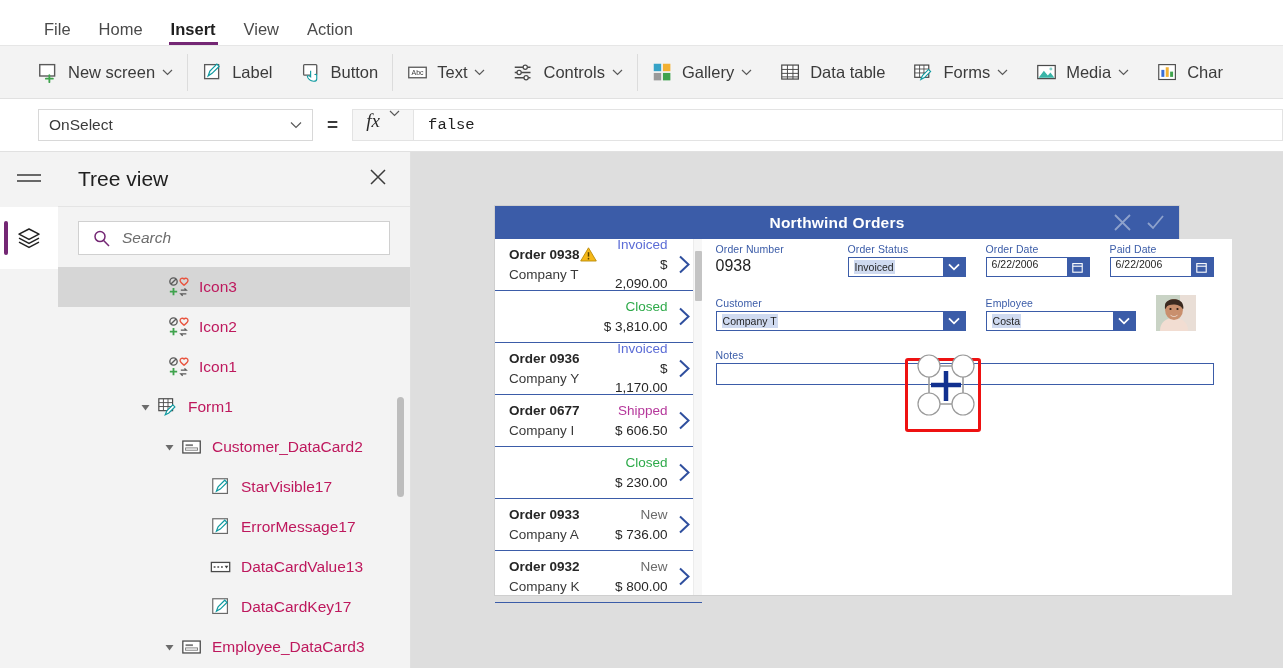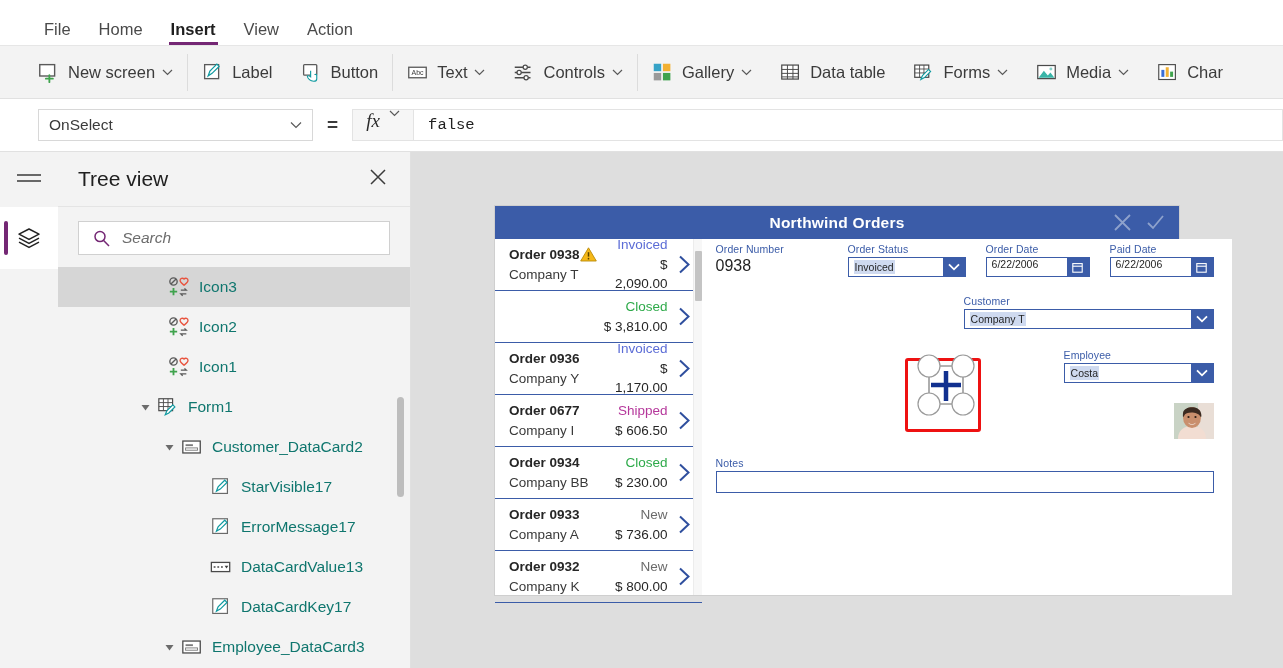--- a/index.html
+++ b/index.html
@@ -148,21 +148,21 @@
   #tree-searchwrap { padding: 14px 20px 12px 20px; font-style: italic; }
   #tree-search {
     height: 34px; background:#ffffff; border:1px solid #d0d0d0;
     display:flex; align-items:center; padding-left: 14px; gap: 12px;
     cursor: text;
   }
   #tree-search .ph { font-size: 15.5px; color:#6d6d6d; }
   #tree-list { flex:1; overflow:hidden; position:relative; }
   .tnode {
     height: 40px; display:flex; align-items:center;
-    font-size: 15.5px; color:#0f766e; cursor:pointer;
+    font-size: 15.5px; color:#be185d; cursor:pointer;
     padding-right: 10px;
   }
   .tnode.sel { background:#d6d6d6; }
   .tnode .twist { width:14px; flex:none; display:flex; align-items:center; justify-content:center;}
   .tnode .tico { width:22px; height:22px; flex:none; margin-right:9px; display:block;}
   .tnode .tlbl { white-space:nowrap; }
   #tree-scrollbar {
     position:absolute; right:6px; top:130px;
     width:7px; height:100px; background:#bdbdbd; border-radius:4px;
   }
@@ -625,24 +625,20 @@
               <div class="gamt">$ 606.50</div>
             </div>
             <div class="gchev">
               <svg width="13" height="19" viewBox="0 0 13 19">
                   <path d="M2 1.5l8.5 8-8.5 8" stroke="#2f4f9e" stroke-width="2" fill="none"></path>
                 </svg>
             </div>
           </div>
 
           <div class="grow">
-            <div class="gleft">
-              <div class="gorder">Order 0934</div>
-              <div class="gcomp">Company BB</div>
-            </div>
             <div class="gright">
               <div class="gstatus" style="color:#2eaa4a">Closed</div>
               <div class="gamt">$ 230.00</div>
             </div>
             <div class="gchev">
               <svg width="13" height="19" viewBox="0 0 13 19">
                   <path d="M2 1.5l8.5 8-8.5 8" stroke="#2f4f9e" stroke-width="2" fill="none"></path>
                 </svg>
             </div>
           </div>
@@ -724,21 +720,21 @@
                 <span class="dbtn">
                   <svg width="11" height="11" viewBox="0 0 11 11">
                     <rect x="0.8" y="1.6" width="9.4" height="8.6" fill="none" stroke="#fff" stroke-width="1.1"></rect>
                     <path d="M0.8 4.2h9.4" stroke="#fff" stroke-width="1.1"></path>
                   </svg>
                 </span>
               </div>
             </div>
           </div>
 
-          <div style="display:flex; gap: 20px; margin-top: 18px; align-items:flex-end;flex-direction:column;">
+          <div style="display:flex; gap: 20px; margin-top: 18px; align-items:flex-end;">
             <div style="width:250px">
               <div class="fld-label">Customer</div>
               <div class="combo">
                 <span class="cval"><span class="hl">Company T</span></span>
                 <span class="cbtn">
                   <svg width="12" height="8" viewBox="0 0 12 8">
                       <path d="M1 1.3l5 5 5-5" stroke="#fff" stroke-width="1.8" fill="none"></path>
                     </svg>
                 </span>
               </div>

